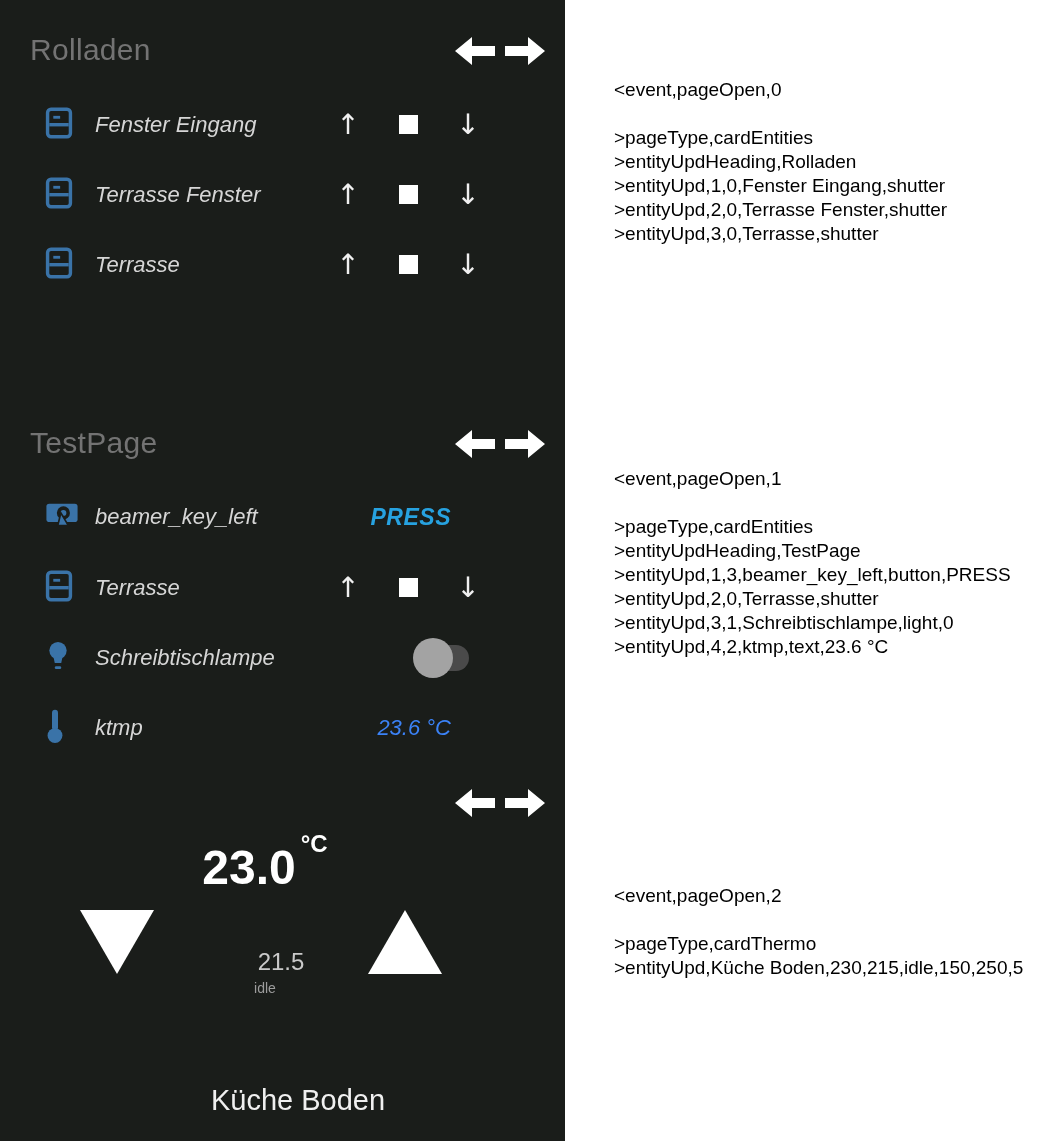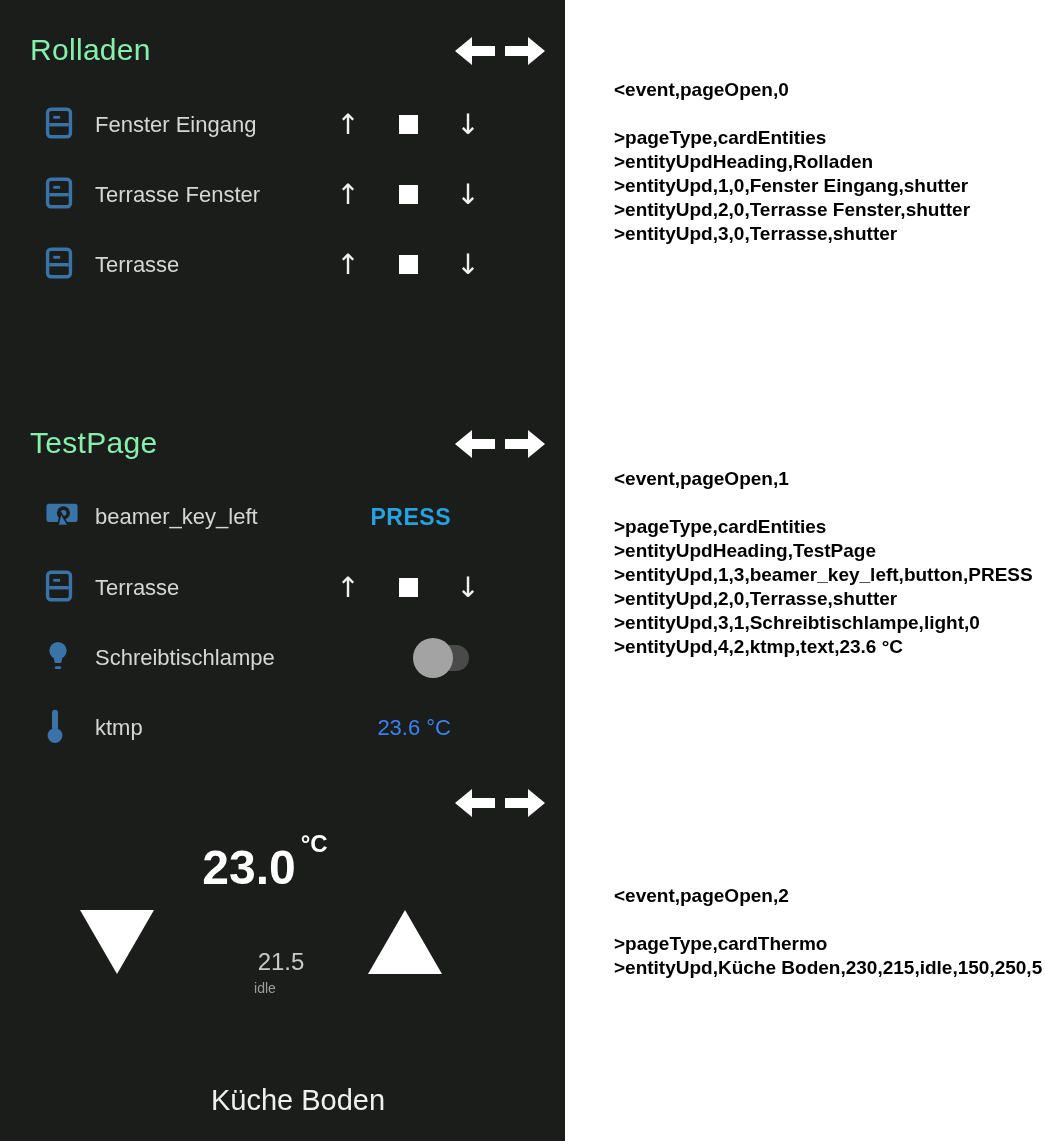--- a/index.html
+++ b/index.html
@@ -1,24 +1,24 @@
 <!DOCTYPE html>
 <html><head>
 <meta charset="utf-8">
 <style>
   html,body{margin:0;padding:0;background:#ffffff;}
   #canvas{position:relative;width:1045px;height:1141px;background:#ffffff;overflow:hidden;
           font-family:"Liberation Sans","DejaVu Sans",sans-serif;}
   
   .panel{position:absolute;left:0;top:0;width:565px;height:1141px;background:#1a1d1a;}
-  .card-heading{position:absolute;left:30px;font-size:30px;color:#86efac;letter-spacing:.3px;}
+  .card-heading{position:absolute;left:30px;font-size:30px;color:#737373;letter-spacing:.3px;}
   .nav{position:absolute;right:20px;display:flex;gap:10px;}
   .navbtn{display:inline-block;width:40px;height:30px;cursor:pointer;}
   .navbtn svg{display:block;}
-  .row{position:absolute;left:0;width:489px;height:70px;}
+  .row{position:absolute;left:0;width:489px;height:70px;font-style:italic;}
   .row .icon{position:absolute;left:45px;top:50%;transform:translateY(-50%);}
   .row .label{position:absolute;left:95px;top:50%;transform:translateY(-50%);
               font-size:22px;color:#d6d6d6;white-space:nowrap;}
   .ctl{position:absolute;top:50%;transform:translateY(-50%);width:40px;text-align:center;
        color:#f0f0f0;font-size:28px;font-family:"DejaVu Sans",sans-serif;cursor:pointer;line-height:1;}
   .ctl.up{left:328px;}
   .ctl.stop{left:388px;}
   .ctl.down{left:448px;}
   .sq{display:inline-block;width:19px;height:19px;background:#ffffff;}
   .value{position:absolute;right:38px;top:50%;transform:translateY(-50%);
@@ -38,21 +38,21 @@
   .tri.up{left:368px;top:910px;border-left:37px solid transparent;border-right:37px solid transparent;
           border-bottom:64px solid #ffffff;}
   .thermo-target{position:absolute;left:16px;top:948px;width:530px;text-align:center;
                  font-size:24px;color:#c9c9c9;}
   .thermo-state{position:absolute;left:0;top:980px;width:530px;text-align:center;
                 font-size:14px;color:#9c9c9c;}
   .thermo-title{position:absolute;left:0;top:1084px;width:530px;text-align:center;
                 font-size:29px;color:#f0f0f0;padding-left:33px;}
   
   .log-block{position:absolute;left:614px;width:430px;color:#000;}
-  .log-line{min-height:24px;line-height:24px;font-size:19px;font-weight:700;white-space:nowrap;
+  .log-line{min-height:24px;line-height:24px;font-size:19px;font-weight:400;white-space:nowrap;
             font-family:"Liberation Sans","DejaVu Sans",sans-serif;}
 </style>
 </head>
 <body>
 
 <div id="canvas">
   <div class="panel">
 
     <div class="card-heading" style="top:33px">Rolladen</div>
     <div class="nav" style="top:36px">

